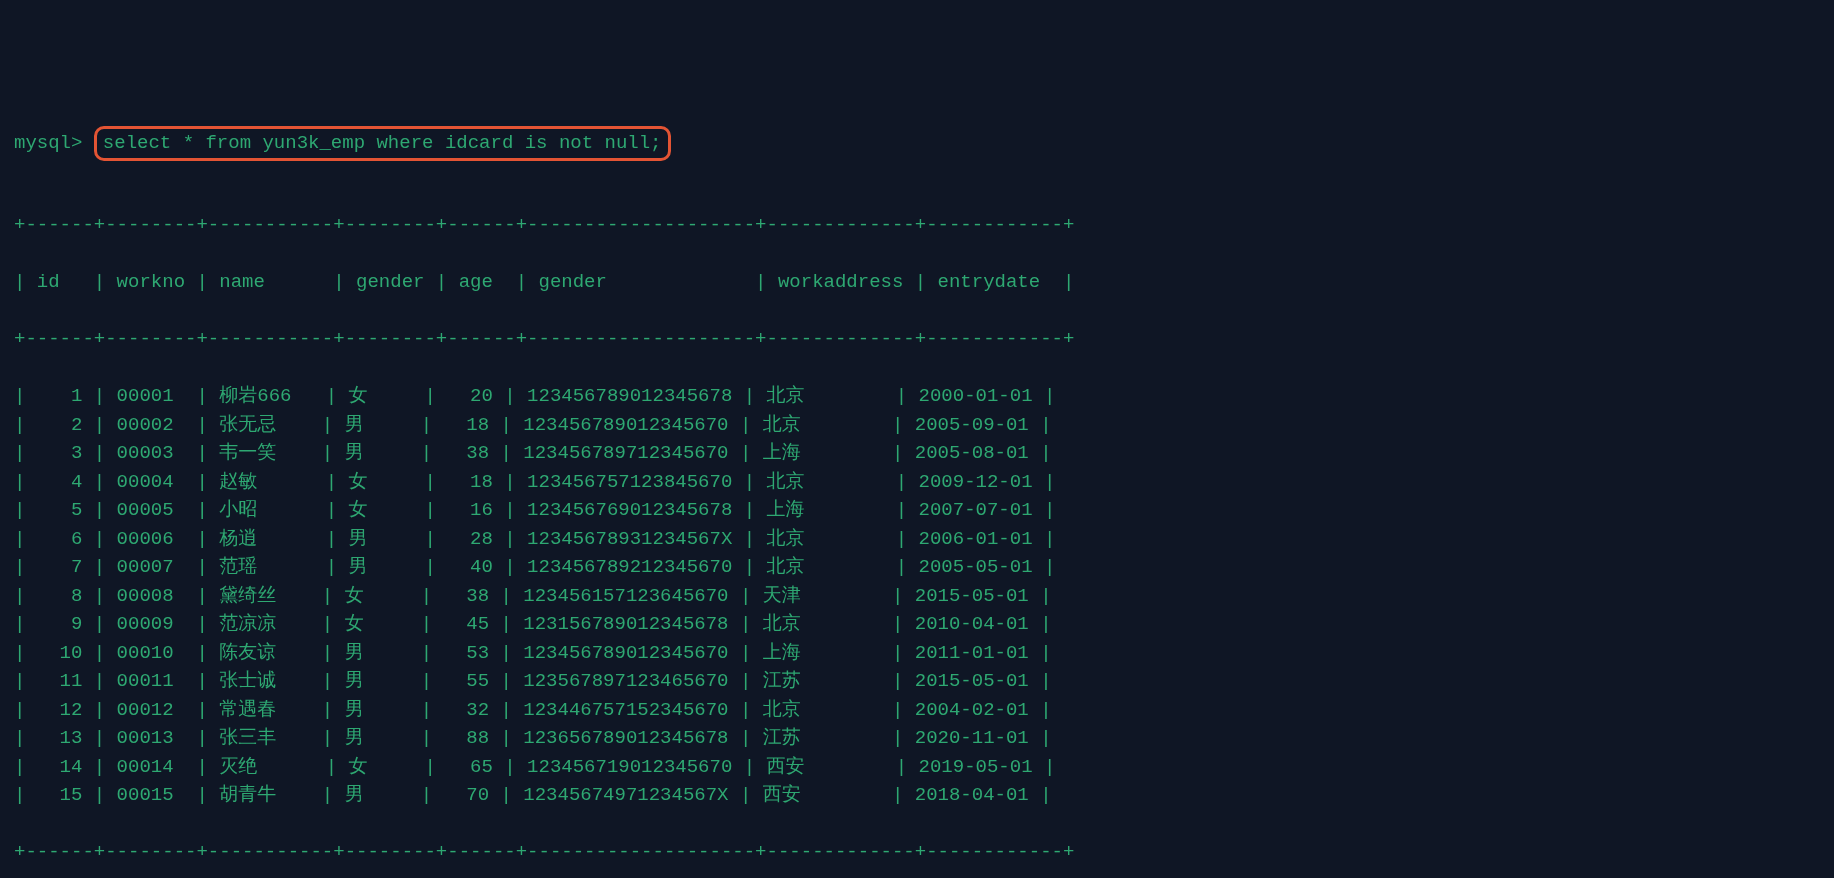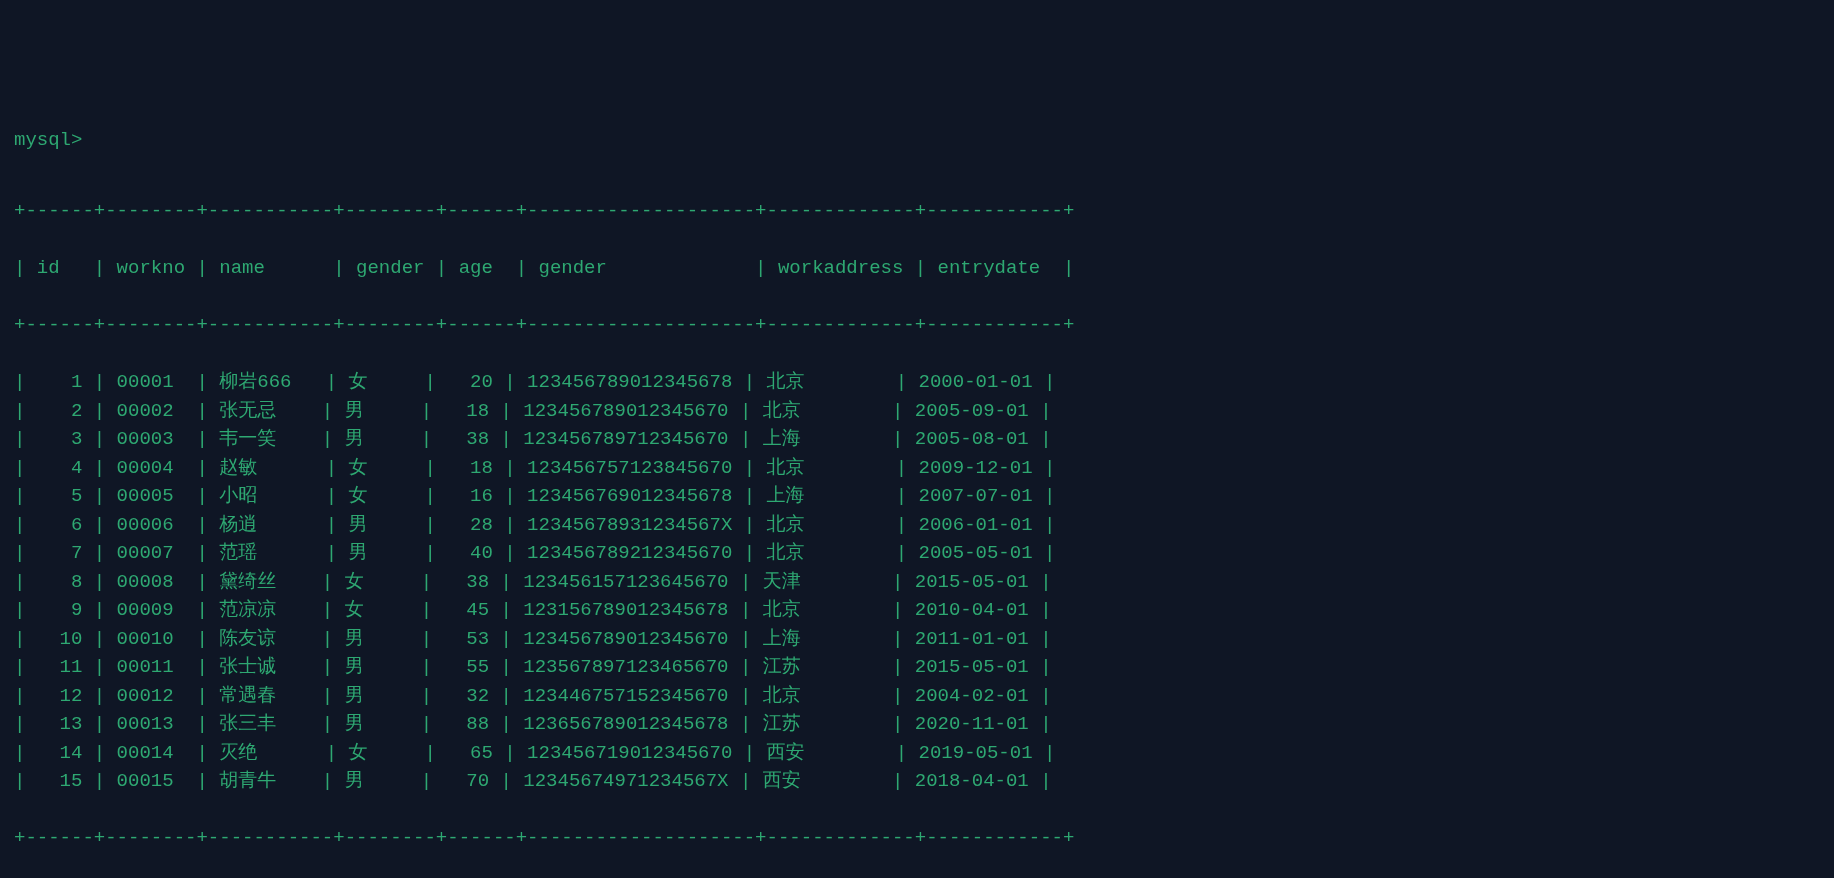--- a/index.html
+++ b/index.html
@@ -19,35 +19,35 @@
     .highlight-box {
       display: inline-block;
       border: 3px solid #e35434;
       border-radius: 10px;
       padding: 0 6px;
       white-space: pre;
     }
     .prompt-line {
       display: flex;
       align-items: center;
-      margin-bottom: 14px;
+      margin-bottom: 22px;
     }
     .prompt-text {
       white-space: pre;
     }
     .row {
       white-space: pre;
     }
   </style>
 </head>
 <body>
 
 
 
-<div class="prompt-line"><span class="prompt-text">mysql&gt; </span></div>
+<div class="prompt-line"><span class="prompt-text">mysql&gt; </span><span class="highlight-box"><span>select * from yun3k_emp where idcard is not null;</span></span></div>
 <div class="row">+------+--------+-----------+--------+------+--------------------+-------------+------------+</div>
 <div class="row">| id   | workno | name      | gender | age  | gender             | workaddress | entrydate  |</div>
 <div class="row">+------+--------+-----------+--------+------+--------------------+-------------+------------+</div>
 <div id="rows-container"><div class="row">|    1 | 00001  | 柳岩666   | 女     |   20 | 123456789012345678 | 北京        | 2000-01-01 |</div><div class="row">|    2 | 00002  | 张无忌    | 男     |   18 | 123456789012345670 | 北京        | 2005-09-01 |</div><div class="row">|    3 | 00003  | 韦一笑    | 男     |   38 | 123456789712345670 | 上海        | 2005-08-01 |</div><div class="row">|    4 | 00004  | 赵敏      | 女     |   18 | 123456757123845670 | 北京        | 2009-12-01 |</div><div class="row">|    5 | 00005  | 小昭      | 女     |   16 | 123456769012345678 | 上海        | 2007-07-01 |</div><div class="row">|    6 | 00006  | 杨逍      | 男     |   28 | 12345678931234567X | 北京        | 2006-01-01 |</div><div class="row">|    7 | 00007  | 范瑶      | 男     |   40 | 123456789212345670 | 北京        | 2005-05-01 |</div><div class="row">|    8 | 00008  | 黛绮丝    | 女     |   38 | 123456157123645670 | 天津        | 2015-05-01 |</div><div class="row">|    9 | 00009  | 范凉凉    | 女     |   45 | 123156789012345678 | 北京        | 2010-04-01 |</div><div class="row">|   10 | 00010  | 陈友谅    | 男     |   53 | 123456789012345670 | 上海        | 2011-01-01 |</div><div class="row">|   11 | 00011  | 张士诚    | 男     |   55 | 123567897123465670 | 江苏        | 2015-05-01 |</div><div class="row">|   12 | 00012  | 常遇春    | 男     |   32 | 123446757152345670 | 北京        | 2004-02-01 |</div><div class="row">|   13 | 00013  | 张三丰    | 男     |   88 | 123656789012345678 | 江苏        | 2020-11-01 |</div><div class="row">|   14 | 00014  | 灭绝      | 女     |   65 | 123456719012345670 | 西安        | 2019-05-01 |</div><div class="row">|   15 | 00015  | 胡青牛    | 男     |   70 | 12345674971234567X | 西安        | 2018-04-01 |</div></div>
 <div class="row">+------+--------+-----------+--------+------+--------------------+-------------+------------+</div>
 
 
 
 
 

